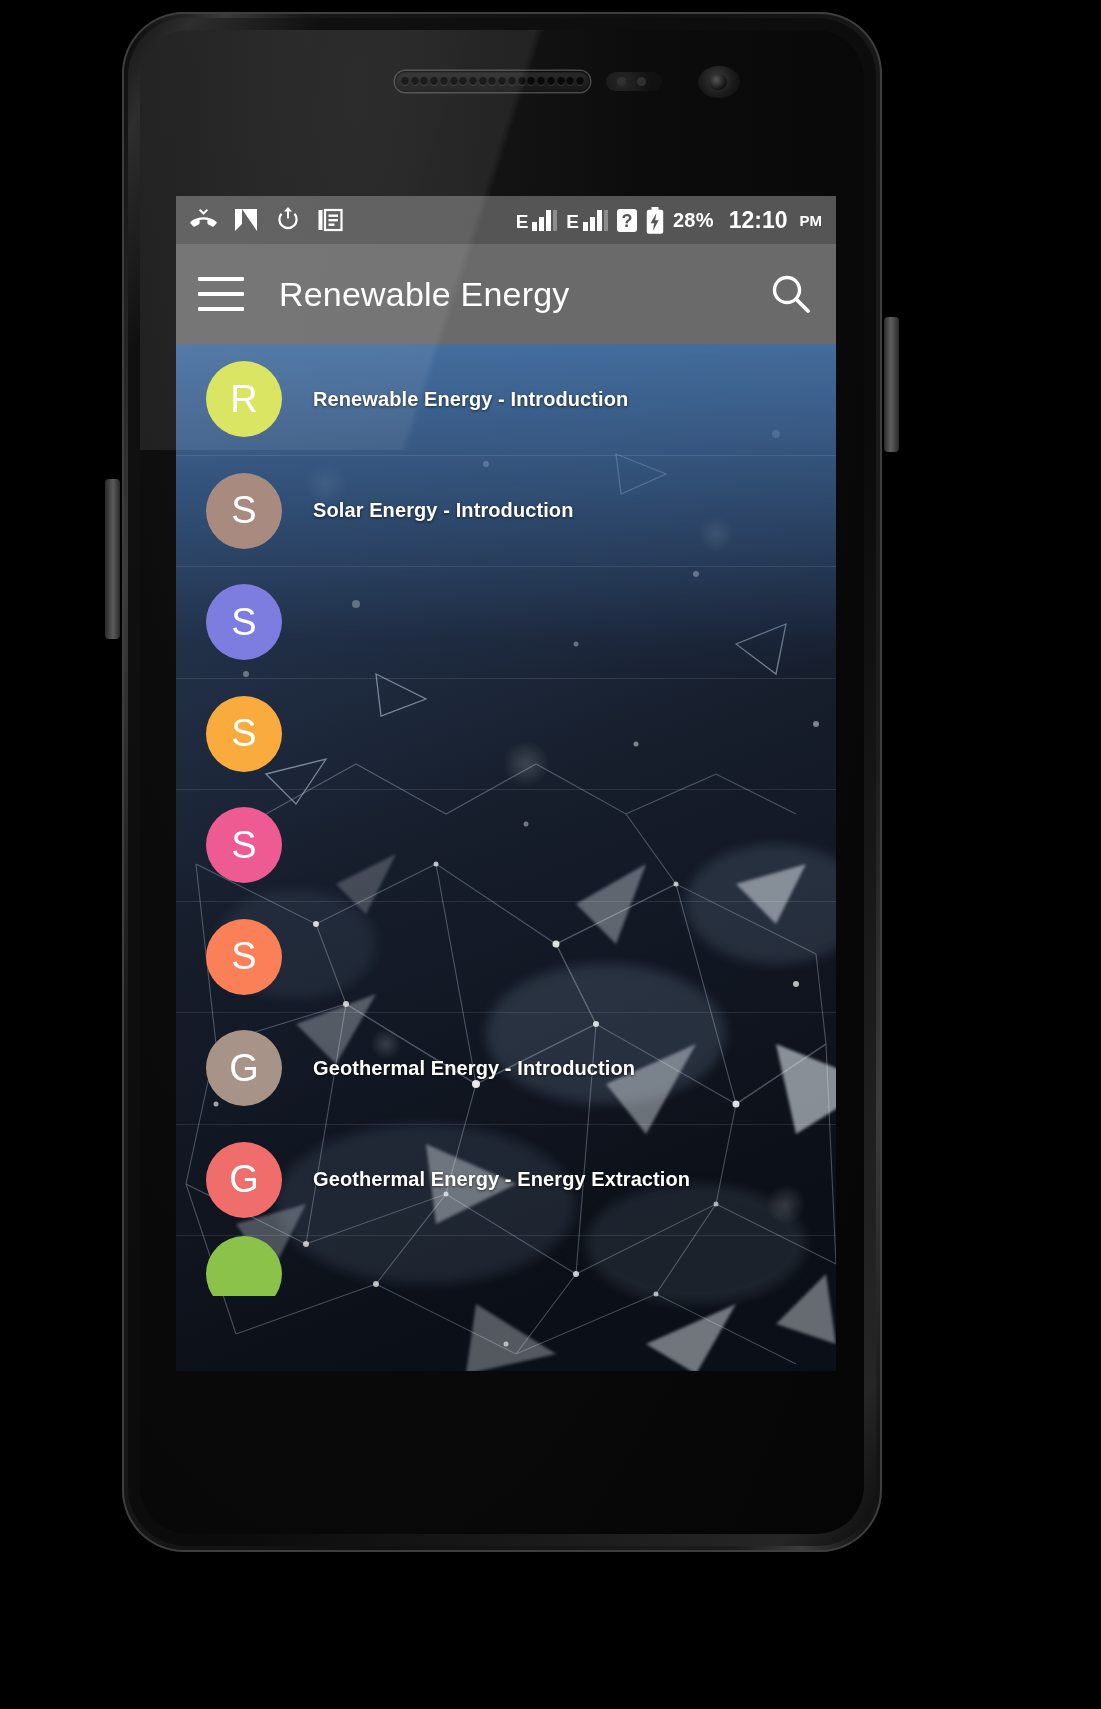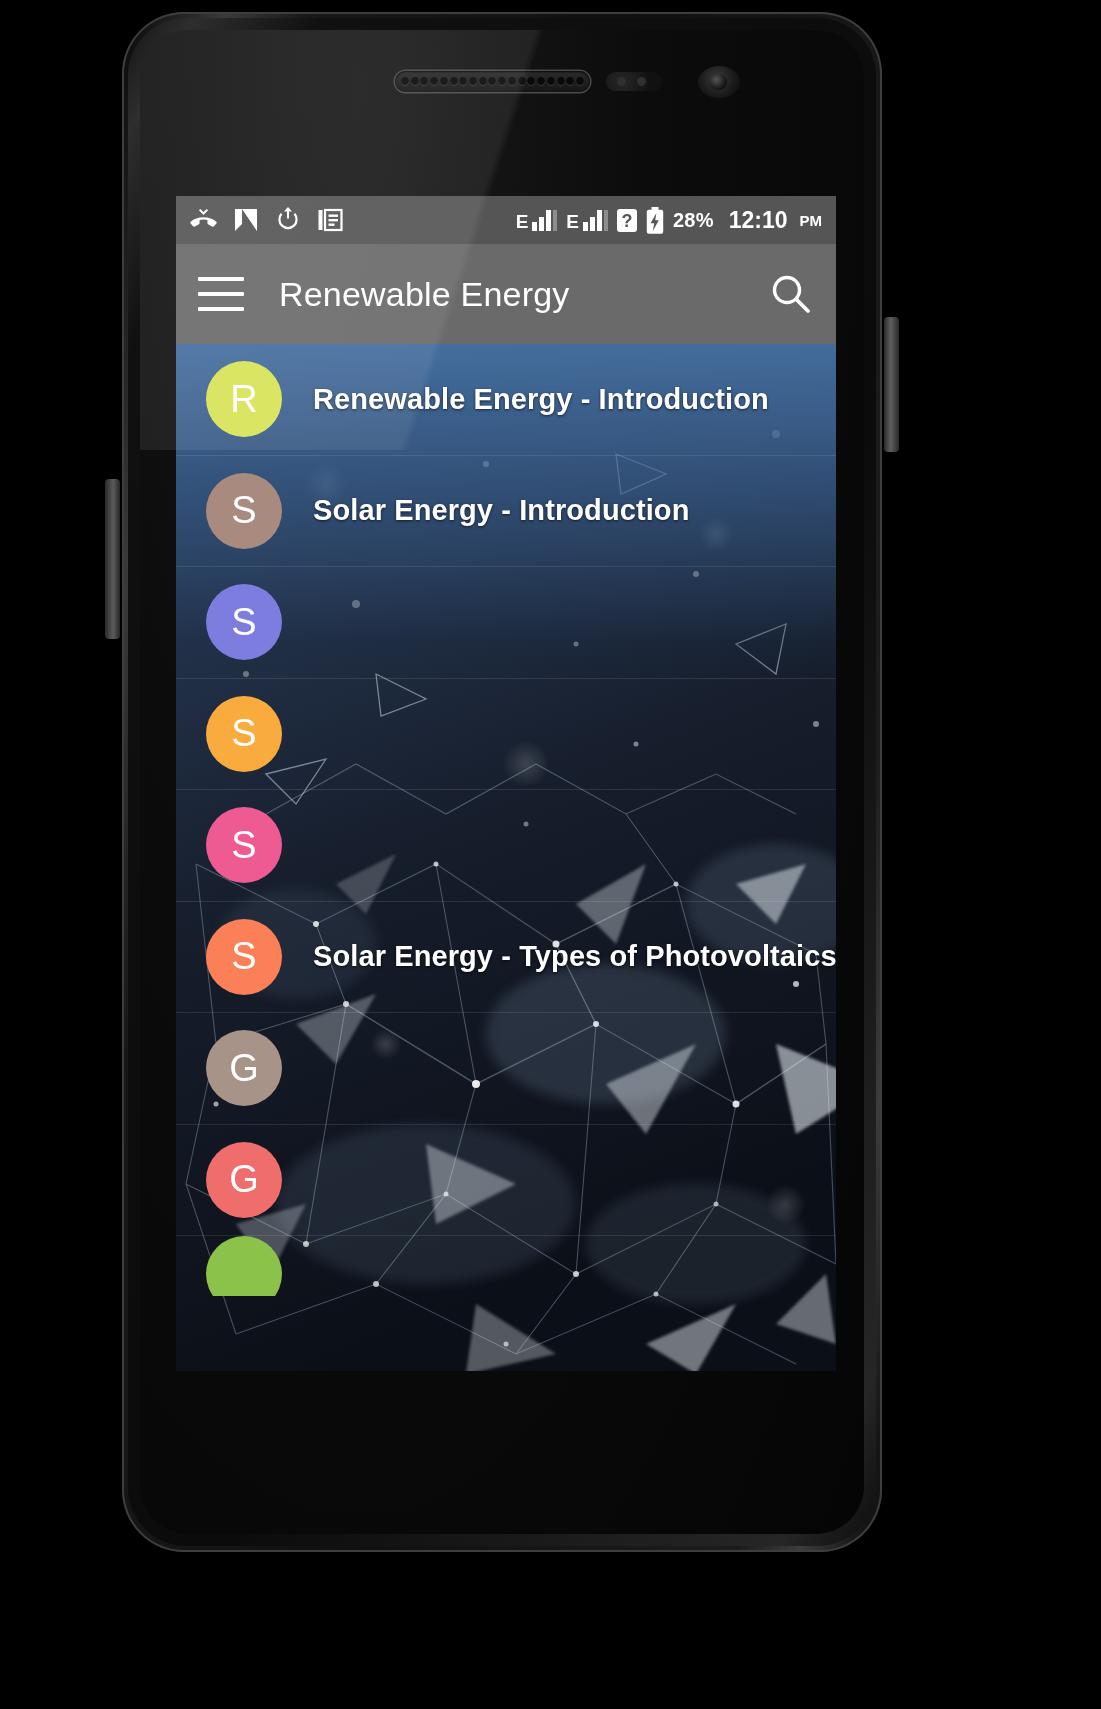--- a/index.html
+++ b/index.html
@@ -104,21 +104,21 @@
   .list-item{
     height:111.5px; display:flex; align-items:center; padding:0 0 0 30px;
     border-bottom:1px solid rgba(255,255,255,.10); box-sizing:border-box; cursor:pointer;
   }
   .avatar{
     width:76px;height:76px;border-radius:50%;flex:0 0 auto;
     display:flex;align-items:center;justify-content:center;
     color:#fff;font-size:38px;font-weight:300;
   }
   .item-title{
-    margin-left:31px;color:#fff;font-size:29px;font-weight:700;letter-spacing:.1px;
+    margin-left:31px;color:#fff;font-size:20px;font-weight:700;letter-spacing:.1px;
     text-shadow:0 1px 3px rgba(0,0,0,.65);white-space:nowrap;
   }
   .list-item.partial{height:60px;align-items:flex-start;border-bottom:none;overflow:hidden;}
 </style>
 </head>
 <body>
 
 <div id="phone-device"></div>
 <div id="phone-bezel-inner"></div>
 
@@ -366,27 +366,28 @@
           <div class="avatar" style="background: rgb(125, 125, 224);">S</div>
         </div>
         <div class="list-item">
           <div class="avatar" style="background: rgb(249, 171, 62);">S</div>
         </div>
         <div class="list-item">
           <div class="avatar" style="background: rgb(238, 91, 147);">S</div>
         </div>
         <div class="list-item">
           <div class="avatar" style="background: rgb(251, 128, 87);">S</div>
-          <div class="item-title">Solar Energy - Types of Photovoltaics</div>
         </div>
         <div class="list-item">
           <div class="avatar" style="background: rgb(168, 147, 137);">G</div>
+          <div class="item-title">Geothermal Energy - Introduction</div>
         </div>
         <div class="list-item">
           <div class="avatar" style="background: rgb(239, 109, 107);">G</div>
+          <div class="item-title">Geothermal Energy - Energy Extraction</div>
         </div>
         <div class="list-item partial">
           <div class="avatar" style="background: rgb(139, 195, 74);"></div>
           <div class="item-title"></div>
         </div>
       </div>
   </div>
 </div>
 
 </body></html>

